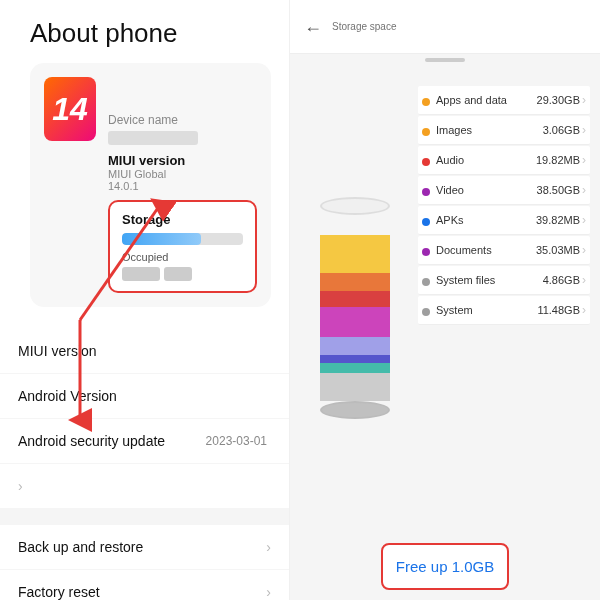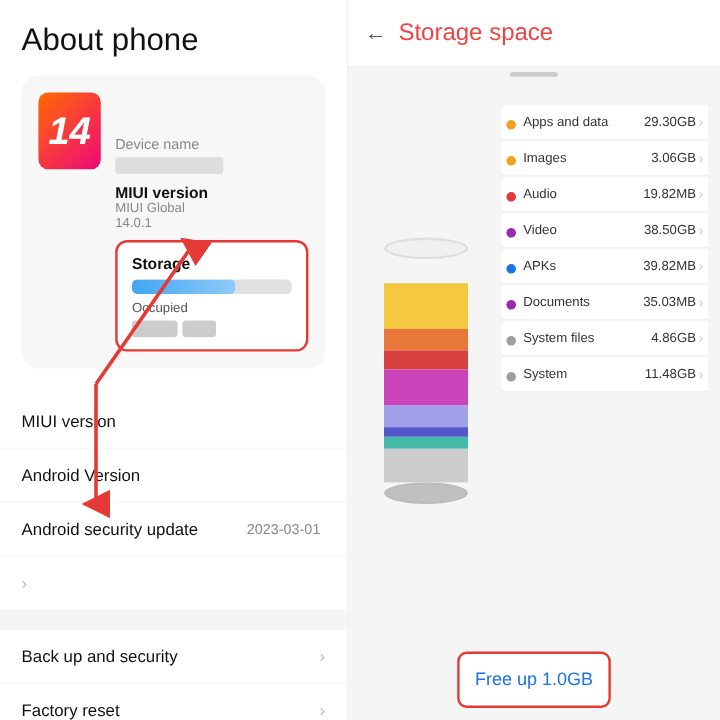--- a/index.html
+++ b/index.html
@@ -17,21 +17,21 @@
       width: 290px;
       height: 600px;
       background: #fff;
       padding: 0;
       display: flex;
       flex-direction: column;
       border-right: 1px solid #f0f0f0;
     }
 
     .left-header {
-      padding: 18px 18px 10px 18px;
+      padding: 18px 18px 10px 30px;
     }
 
     .left-header h1 {
       font-size: 26px;
       font-weight: 400;
       color: #111;
       margin-bottom: 14px;
     }
 
     .device-info-card {
@@ -209,22 +209,22 @@
       border-bottom: 1px solid #eee;
     }
 
     .back-arrow {
       font-size: 18px;
       color: #555;
       cursor: pointer;
     }
 
     .right-header-title {
-      font-size: 20px;
-      color: #ef4444;
+      font-size: 10px;
+      color: #737373;
     }
 
     .storage-visual-area {
       background: #f5f5f5;
       display: flex;
       flex-direction: column;
       align-items: center;
       padding: 12px 0 0 0;
       flex: 1;
     }
@@ -389,21 +389,21 @@
         <span class="menu-item-label">Android security update</span>
         <span class="menu-item-value">2023-03-01</span>
       </div>
       <div class="menu-item">
         <span class="chevron">›</span>
       </div>
 
       <div class="menu-section-gap"></div>
 
       <div class="menu-item">
-        <span class="menu-item-label">Back up and security</span>
+        <span class="menu-item-label">Back up and restore</span>
         <span class="chevron">›</span>
       </div>
       <div class="menu-item">
         <span class="menu-item-label">Factory reset</span>
         <span class="chevron">›</span>
       </div>
     </div>
   </div>
 
   <svg class="arrows-overlay" viewBox="0 0 290 600">

